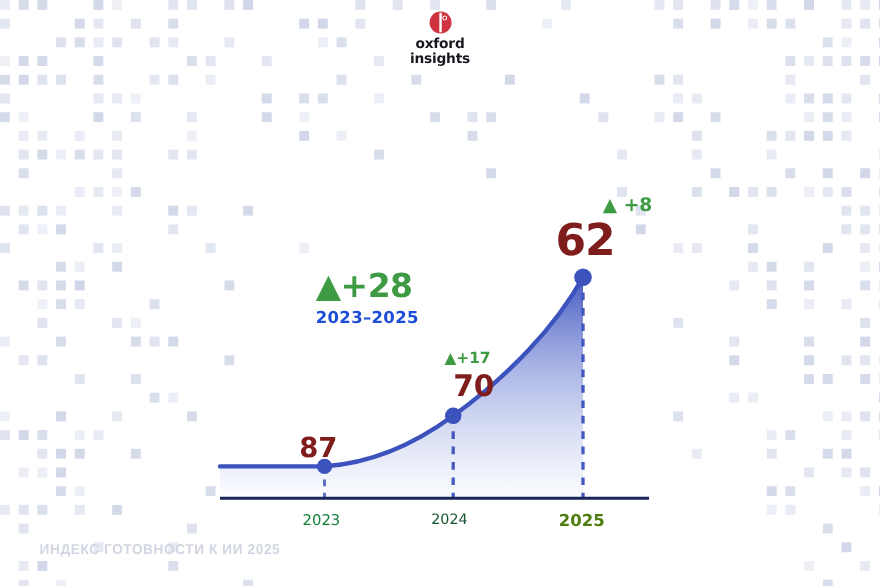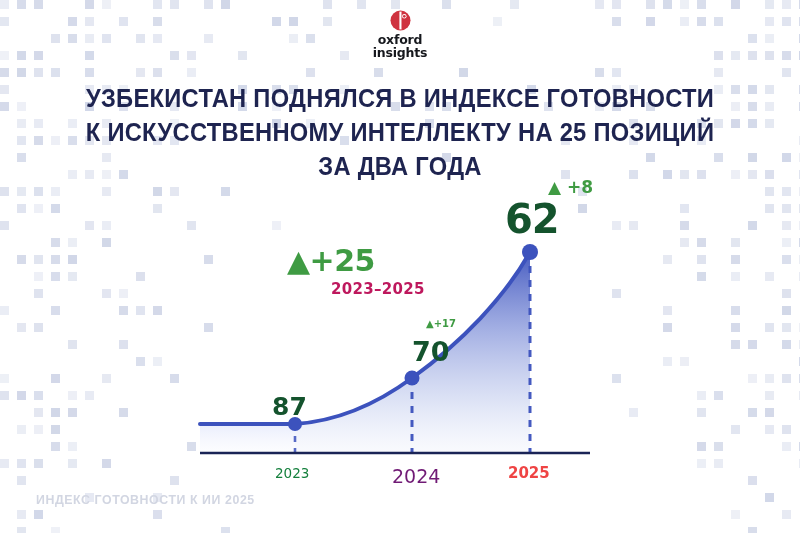--- a/index.html
+++ b/index.html
@@ -30,41 +30,41 @@
      font-weight:700;font-size:25.5px;letter-spacing:0.3px;
      color:#1e2450;line-height:1.33;
      transform:scaleX(0.93);transform-origin:center;
      white-space:nowrap;}
 
   
   #chart{position:absolute;left:0;top:0;width:800px;height:533px;z-index:2;}
 
   .lbl{position:absolute;z-index:5;white-space:nowrap;}
 
-  .val-big{font-family:"DejaVu Sans",sans-serif;font-weight:700;color:#14532d;}
+  .val-big{font-family:"DejaVu Sans",sans-serif;font-weight:700;color:#7f1d1d;}
 
   .delta{font-family:"DejaVu Sans",sans-serif;font-weight:700;color:#3f9b43;}
 
   .tickname{font-family:"DejaVu Sans",sans-serif;}
 
   
   #val-2023{left:272px;top:392px;font-size:25px;text-align:right;}
   #val-2024{left:412px;top:336px;font-size:27px;}
   #val-2025{left:505px;top:196px;font-size:40px;letter-spacing:-1px;}
 
-  #delta-2024{left:426px;top:318px;font-size:10px;}
+  #delta-2024{left:404px;top:318px;font-size:14px;}
   #delta-2025{left:548px;top:177px;font-size:17px;}
 
   #delta-total{left:287px;top:243px;font-size:30px;letter-spacing:-0.5px;}
   #range-total{left:287px;top:280px;font-size:15px;font-weight:700;
-               color:#be185d;font-family:"DejaVu Sans",sans-serif;letter-spacing:0.3px;margin-left:44px;}
+               color:#1d4ed8;font-family:"DejaVu Sans",sans-serif;letter-spacing:0.3px;}
 
   #tick-2023{left:275px;top:465px;font-size:13.5px;color:#15803d;font-weight:400;}
-  #tick-2024{left:392px;top:465px;font-size:19px;color:#701a75;font-weight:400;}
-  #tick-2025{left:508px;top:464px;font-size:15px;color:#ef4444;font-weight:700;}
+  #tick-2024{left:392px;top:465px;font-size:13px;color:#14532d;font-weight:400;}
+  #tick-2025{left:508px;top:464px;font-size:15px;color:#4d7c0f;font-weight:700;}
 
   
   #footer{position:absolute;left:36px;top:492px;z-index:5;
     font-family:"Liberation Sans Narrow","Liberation Sans",sans-serif;
     font-weight:700;font-size:13px;letter-spacing:0.6px;
     color:#d2d6e2;white-space:nowrap;transform:scaleX(0.95);transform-origin:left center;}
 </style>
 </head>
 <body>
 
@@ -401,25 +401,20 @@
         <circle cx="14.3" cy="6.3" r="2.25" fill="#ffffff"></circle>
         <circle cx="14.3" cy="6.3" r="1.35" fill="#cf3340"></circle>
       </svg>
     </div>
     <div id="logo-wordmark">
       <div>oxford</div>
       <div>insights</div>
     </div>
   </div>
 
-  <div id="title">
-    <div class="tl">УЗБЕКИСТАН ПОДНЯЛСЯ В ИНДЕКСЕ ГОТОВНОСТИ</div>
-    <div class="tl">К ИСКУССТВЕННОМУ ИНТЕЛЛЕКТУ НА 25 ПОЗИЦИЙ</div>
-    <div class="tl">ЗА ДВА ГОДА</div>
-  </div>
 
   <svg id="chart" viewBox="0 0 800 533" xmlns="http://www.w3.org/2000/svg">
     <defs>
       <linearGradient id="areaGrad" x1="0" y1="0" x2="0" y2="1">
         <stop offset="0%" stop-color="#3c52bd" stop-opacity="0.95"></stop>
         <stop offset="38%" stop-color="#7e8fd8" stop-opacity="0.72"></stop>
         <stop offset="75%" stop-color="#c3cdee" stop-opacity="0.55"></stop>
         <stop offset="100%" stop-color="#eef1fb" stop-opacity="0.35"></stop>
       </linearGradient>
       <linearGradient id="flatGrad" x1="0" y1="0" x2="0" y2="1">
@@ -450,21 +445,21 @@
     <circle cx="530" cy="252" r="8" fill="#3c52bd"></circle>
   </svg>
 
   <div class="lbl val-big" id="val-2023">87</div>
   <div class="lbl val-big" id="val-2024">70</div>
   <div class="lbl val-big" id="val-2025">62</div>
 
   <div class="lbl delta" id="delta-2024">▲+17</div>
   <div class="lbl delta" id="delta-2025">▲ +8</div>
 
-  <div class="lbl delta" id="delta-total">▲+25</div>
+  <div class="lbl delta" id="delta-total">▲+28</div>
   <div class="lbl" id="range-total">2023–2025</div>
 
   <div class="lbl tickname" id="tick-2023">2023</div>
   <div class="lbl tickname" id="tick-2024">2024</div>
   <div class="lbl tickname" id="tick-2025">2025</div>
 
   <div id="footer">ИНДЕКС ГОТОВНОСТИ К ИИ 2025</div>
 
 </div>
 

